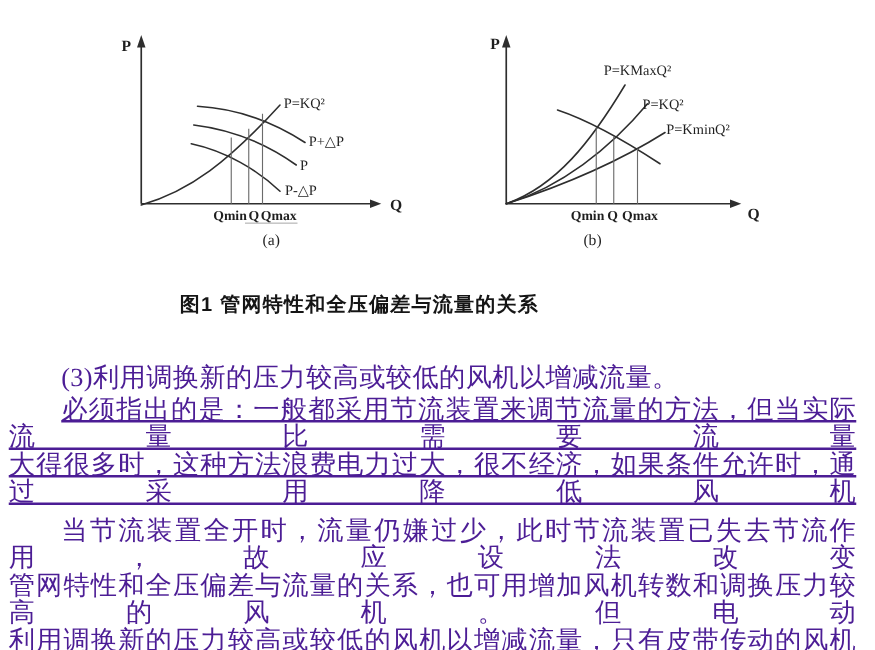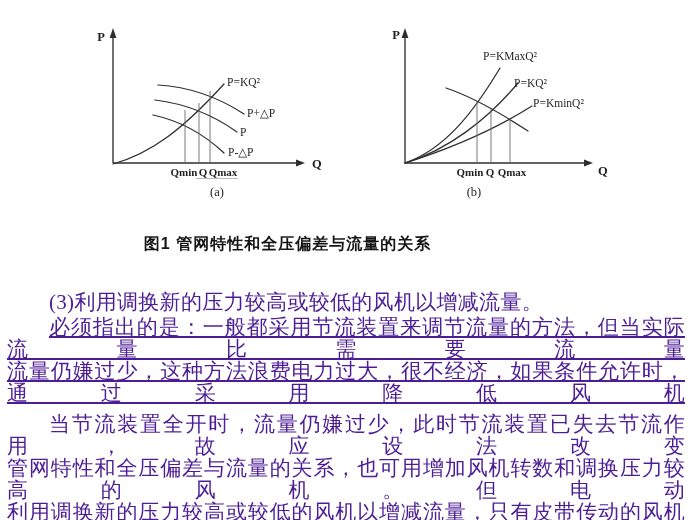--- a/index.html
+++ b/index.html
@@ -104,21 +104,21 @@
   </svg>
 
   <div class="caption">图1 管网特性和全压偏差与流量的关系</div>
 
   <div class="body-text">
     <div class="para">
       <span class="line first">(3)利用调换新的压力较高或较低的风机以增减流量。</span>
     </div>
     <div class="para gap-big">
       <span class="line first fill">必须指出的是：一般都采用节流装置来调节流量的方法，但当实际流量比需要流量</span>
-      <span class="line fill">流量仍嫌过少，这种方法浪费电力过大，很不经济，如果条件允许时，通过采用降低风机</span>
+      <span class="line fill">大得很多时，这种方法浪费电力过大，很不经济，如果条件允许时，通过采用降低风机</span>
     </div>
     <div class="para">
       <span class="line first fill">当节流装置全开时，流量仍嫌过少，此时节流装置已失去节流作用，故应设法改变</span>
       <span class="line fill">管网特性和全压偏差与流量的关系，也可用增加风机转数和调换压力较高的风机。但电动</span>
       <span class="line fill">利用调换新的压力较高或较低的风机以增减流量，只有皮带传动的风机可借改变皮带轮</span>
     </div>
   </div>
 
 </div>
 

